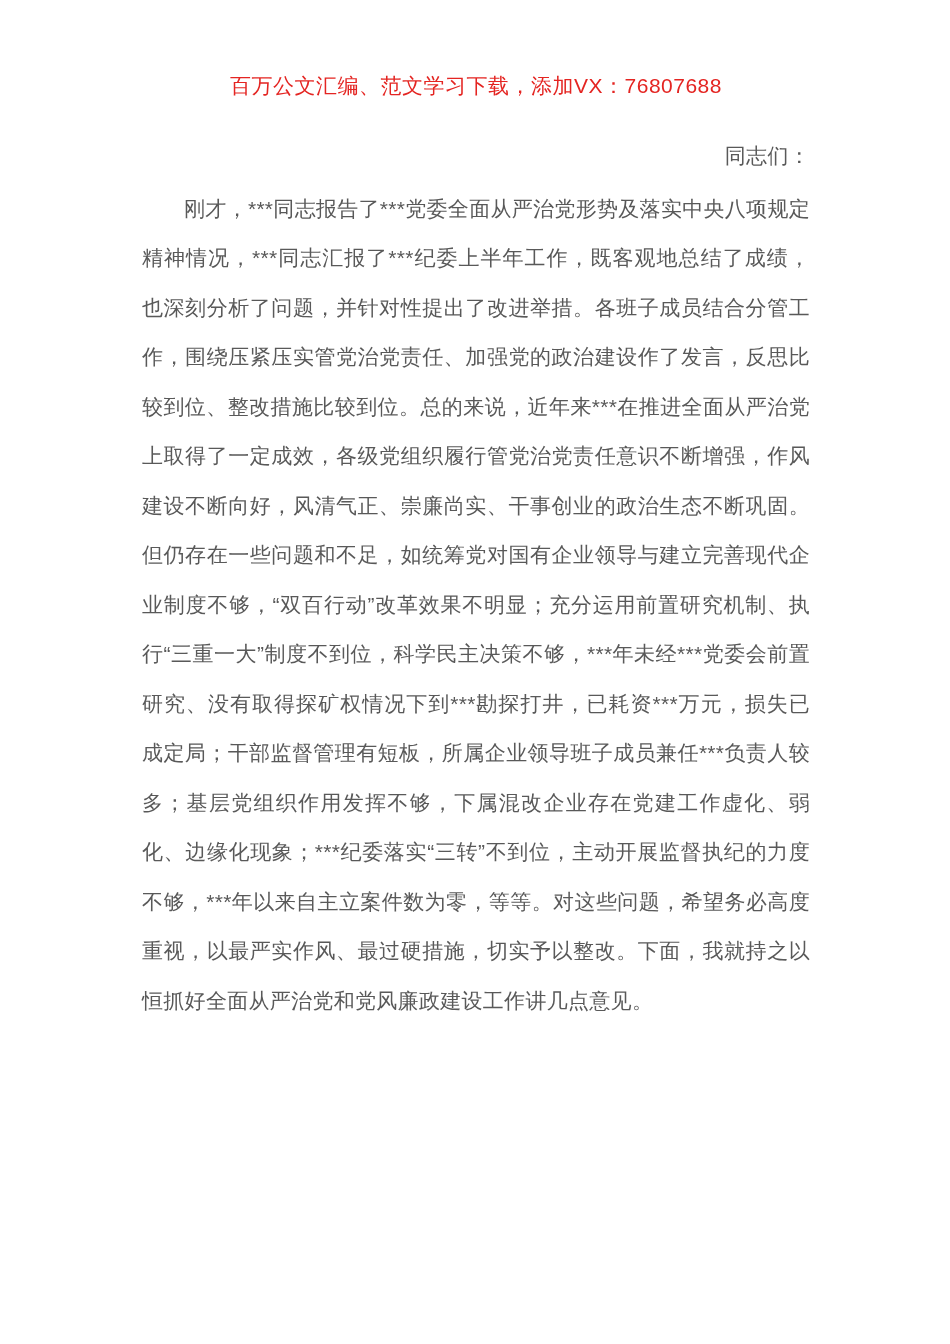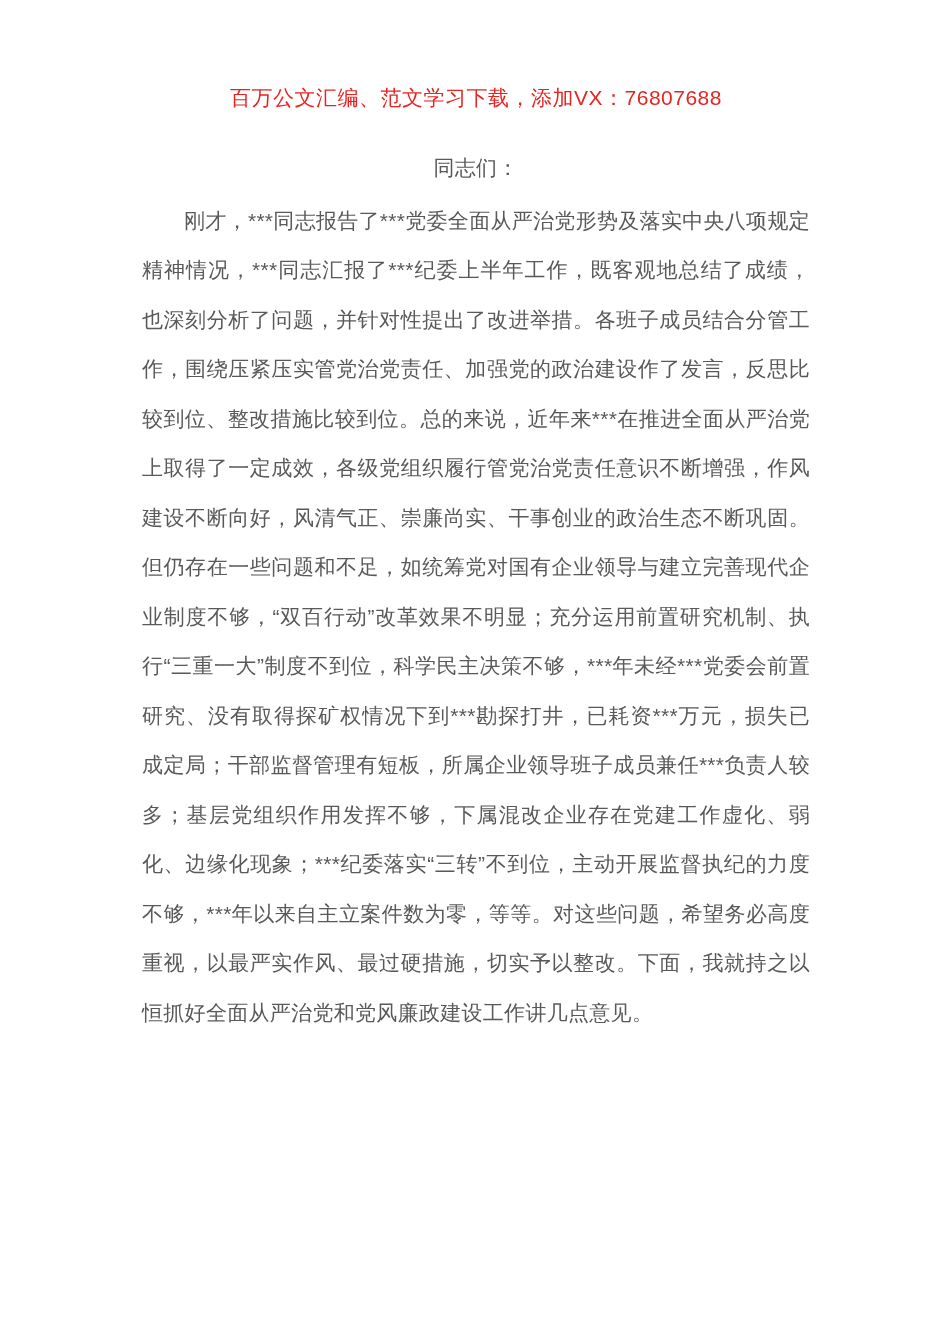--- a/index.html
+++ b/index.html
@@ -11,21 +11,21 @@
     position: relative;
     width: 950px;
     height: 1344px;
     box-sizing: border-box;
     background: #ffffff;
     padding: 68px 140px 0 142px;
     font-family: "Liberation Sans", sans-serif;
     overflow: hidden;
   }
   .header-notice {
-    margin: 16px;
+    margin: 4px;
     text-align: center;
     font-size: 21px;
     line-height: 27px;
     font-weight: 400;
     color: #e42522;
     white-space: nowrap;
     letter-spacing: 0.5px;
   }
   .doc-body {
     margin-top: 32px;
@@ -33,21 +33,21 @@
     line-height: 49.5px;
     color: #595959;
     text-align: justify;
     letter-spacing: 0.3px;
   }
   .doc-body p {
     margin: 0 0 3px 0;
   }
   .salutation {
     text-indent: 0;
-    text-align: center;
+    text-align: right;
   }
   .para {
     text-indent: 2em;
   }
 </style>
 </head>
 <body>
 
 <div class="page">
   <p class="header-notice">百万公文汇编、范文学习下载，添加VX：76807688</p>

